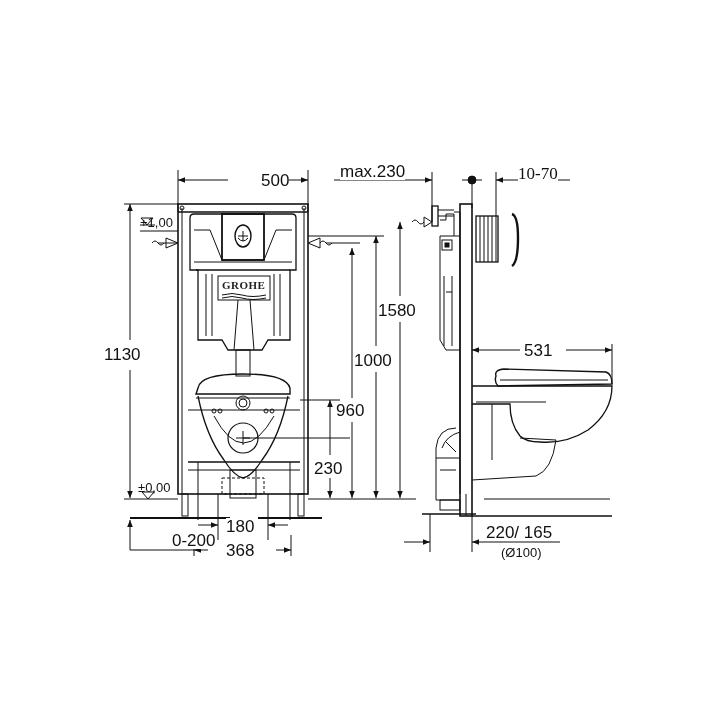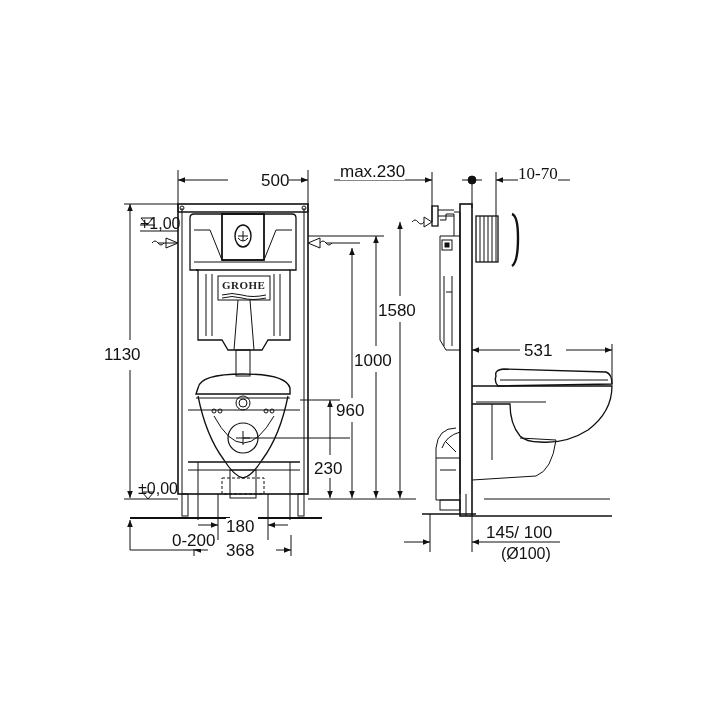--- a/index.html
+++ b/index.html
@@ -1,21 +1,21 @@
 <!DOCTYPE html>
 <html><head>
   <meta charset="utf-8">
   <style>
     html, body { margin: 0; padding: 0; background: #ffffff; }
     body { width: 720px; height: 720px; overflow: hidden; position: relative; }
     .stage { position: absolute; left: 0; top: 0; width: 720px; height: 720px; }
     svg { position: absolute; left: 0; top: 0; }
     .lbl { position: absolute; font-family: "Liberation Sans", sans-serif; color: #111; white-space: nowrap; line-height: 1; background: #fff; }
     .lg { font-size: 17px; }
-    .sm { font-size: 16px; background: transparent; }
+    .sm { font-size: 13px; background: transparent; }
     .logo { position: absolute; font-family: Liberation Serif, serif; font-weight: bold; font-size: 11px; letter-spacing: 0.5px; color: #222; line-height: 1; }
   </style>
 </head>
 <body>
 
 <div class="stage">
 
 <svg width="720" height="720" viewBox="0 0 720 720" fill="none" stroke="#111" stroke-width="1">
   <defs>
     <marker id="ar" viewBox="0 0 10 10" refX="10" refY="5" markerWidth="9" markerHeight="7" orient="auto-start-reverse">
@@ -212,16 +212,16 @@
 <span class="lbl lg" style="left:354px;top:352px;">1000</span>
 <span class="lbl lg" style="left:336px;top:402px;">960</span>
 <span class="lbl lg" style="left:314px;top:460px;">230</span>
 <span class="lbl lg" style="left:226px;top:518px;">180</span>
 <span class="lbl lg" style="left:226px;top:542px;">368</span>
 <span class="lbl lg" style="left:134px;top:532px;margin-left:38px;">0-200</span>
 
 <span class="lbl lg" style="left:340px;top:163px;">max.230</span>
 <span class="lbl lg" style="left:518px;top:165px;font-family:Liberation Serif, serif;">10-70</span>
 <span class="lbl lg" style="left:524px;top:342px;">531</span>
-<span class="lbl lg" style="left:486px;top:524px;">145/ 100</span>
+<span class="lbl lg" style="left:486px;top:524px;">220/ 165</span>
 <span class="lbl sm" style="left:501px;top:546px;">(Ø100)</span>
 
 </div>
 
 </body></html>

